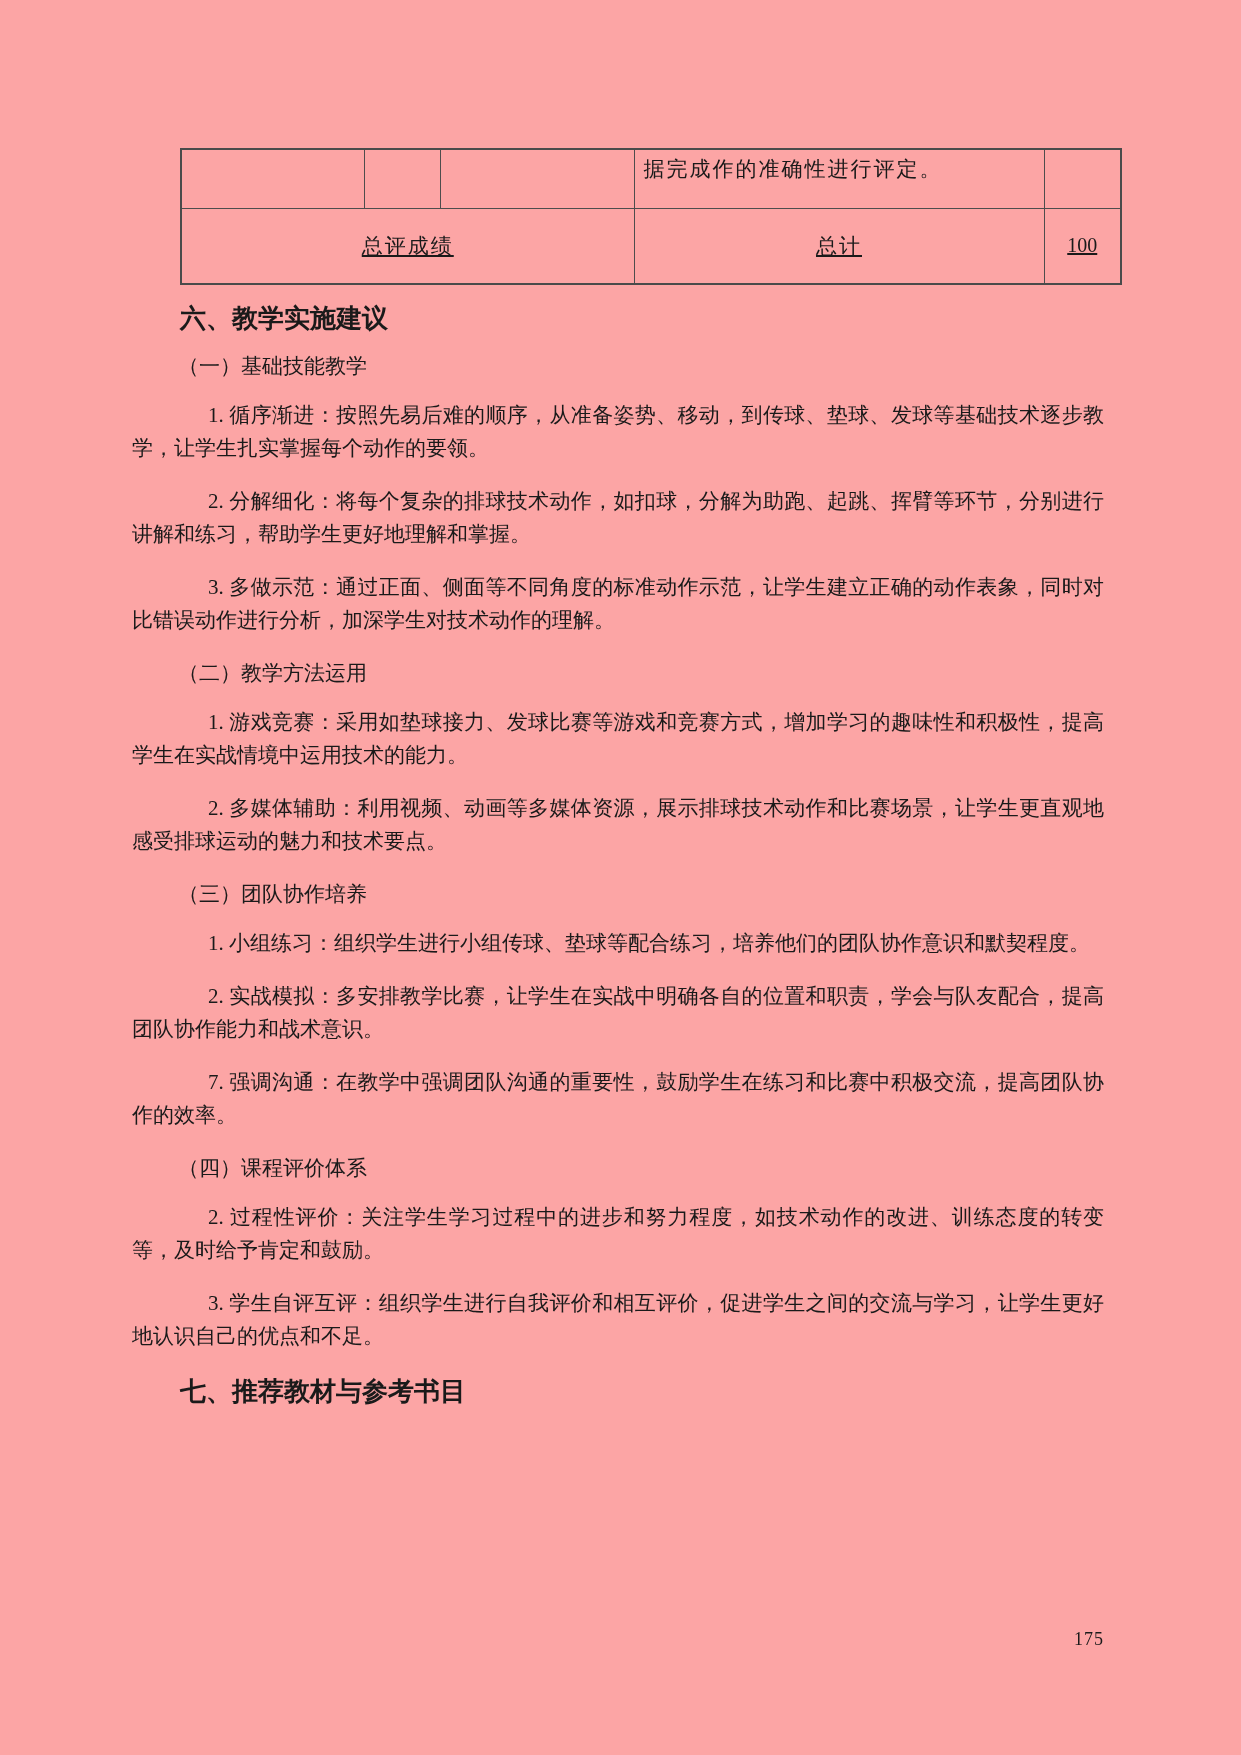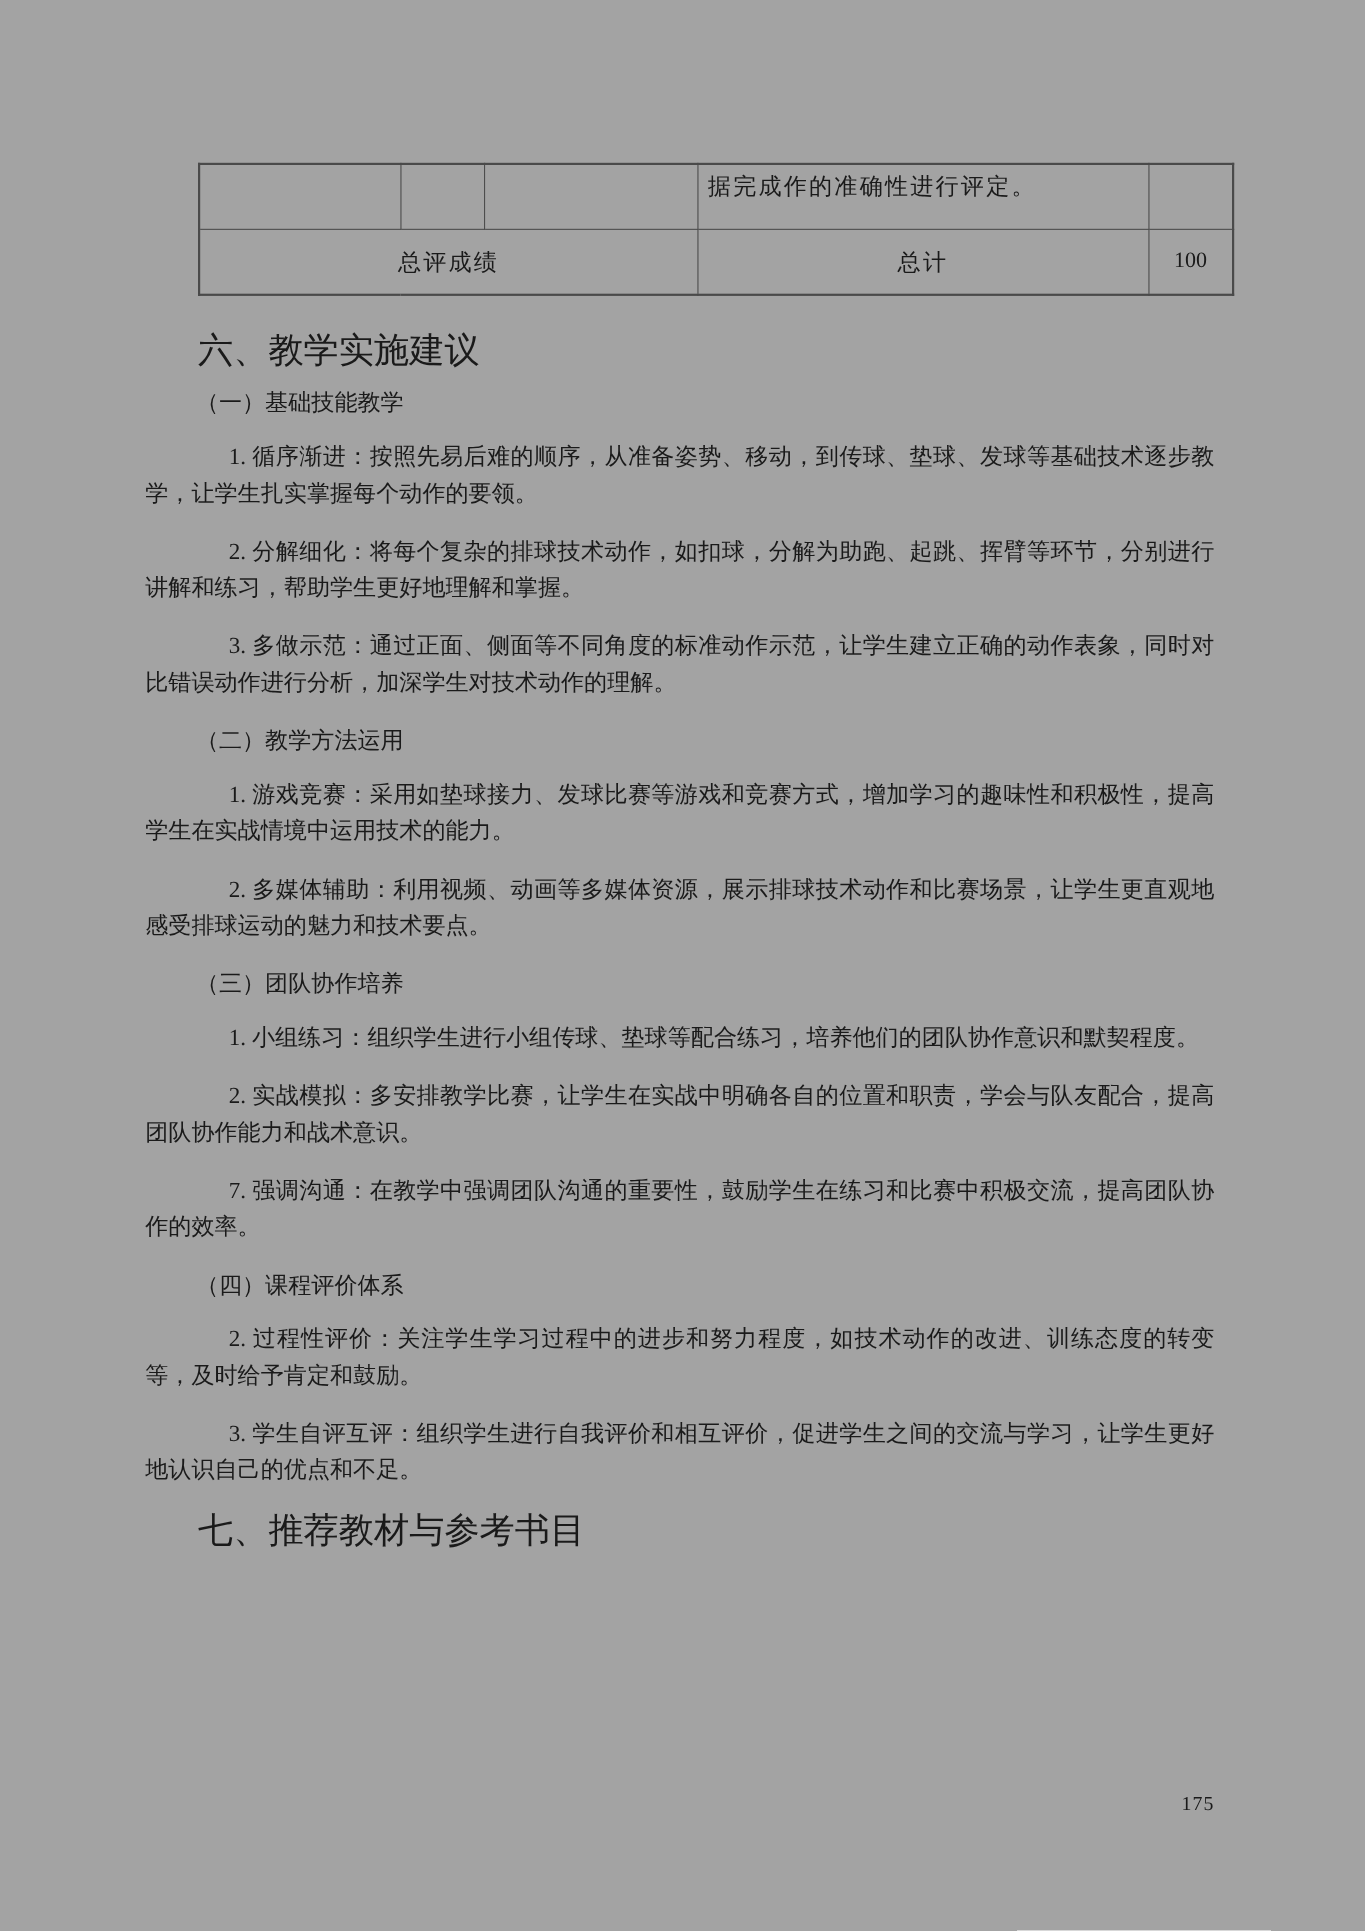--- a/index.html
+++ b/index.html
@@ -1,20 +1,20 @@
 <!DOCTYPE html>
 <html><head>
 <meta charset="utf-8">
 <style>
   html,body{margin:0;padding:0;background:#ffffff;}
   .page{
     position:relative;
     width:1241px;
     height:1755px;
-    background:#a3a3a3;
+    background:#fca5a5;
     color:#1a1a1a;
     font-family:"Liberation Serif","DejaVu Serif",serif;
     overflow:hidden;
   }
 
   
   .doc-table{
     position:absolute;
     left:180px;
     top:148px;
@@ -24,21 +24,21 @@
     border:2px solid #4a4a4a;
     font-size:21px;
     letter-spacing:2px;
   }
   .doc-table td{
     border:1px solid #4d4d4d;
     padding:0;
     overflow:hidden;
   }
   .doc-table tr.r1{height:59px;}
-  .doc-table tr.r2{height:60px;}
+  .doc-table tr.r2{height:76px;text-decoration:underline;}
   .doc-table td.cont{
     vertical-align:top;
     text-align:left;
     padding:5px 6px 0 9px;
     line-height:29px;
   }
   .doc-table td.center{
     vertical-align:middle;
     text-align:center;
   }
@@ -55,22 +55,22 @@
     position:absolute;
     left:132px;
     top:300px;
     width:972px;
     font-size:21px;
     line-height:33px;
     text-align:justify;
   }
   .content h2{
     font-family:"Liberation Sans","DejaVu Sans",sans-serif;
-    font-weight:400;
-    font-size:32px;
+    font-weight:700;
+    font-size:26px;
     line-height:36px;
     margin:0 0 14px 0;
     text-indent:48px;
     text-align:left;
   }
   .sub-title{
     margin:0 0 16px 0;
     text-indent:46px;
     text-align:left;
   }

